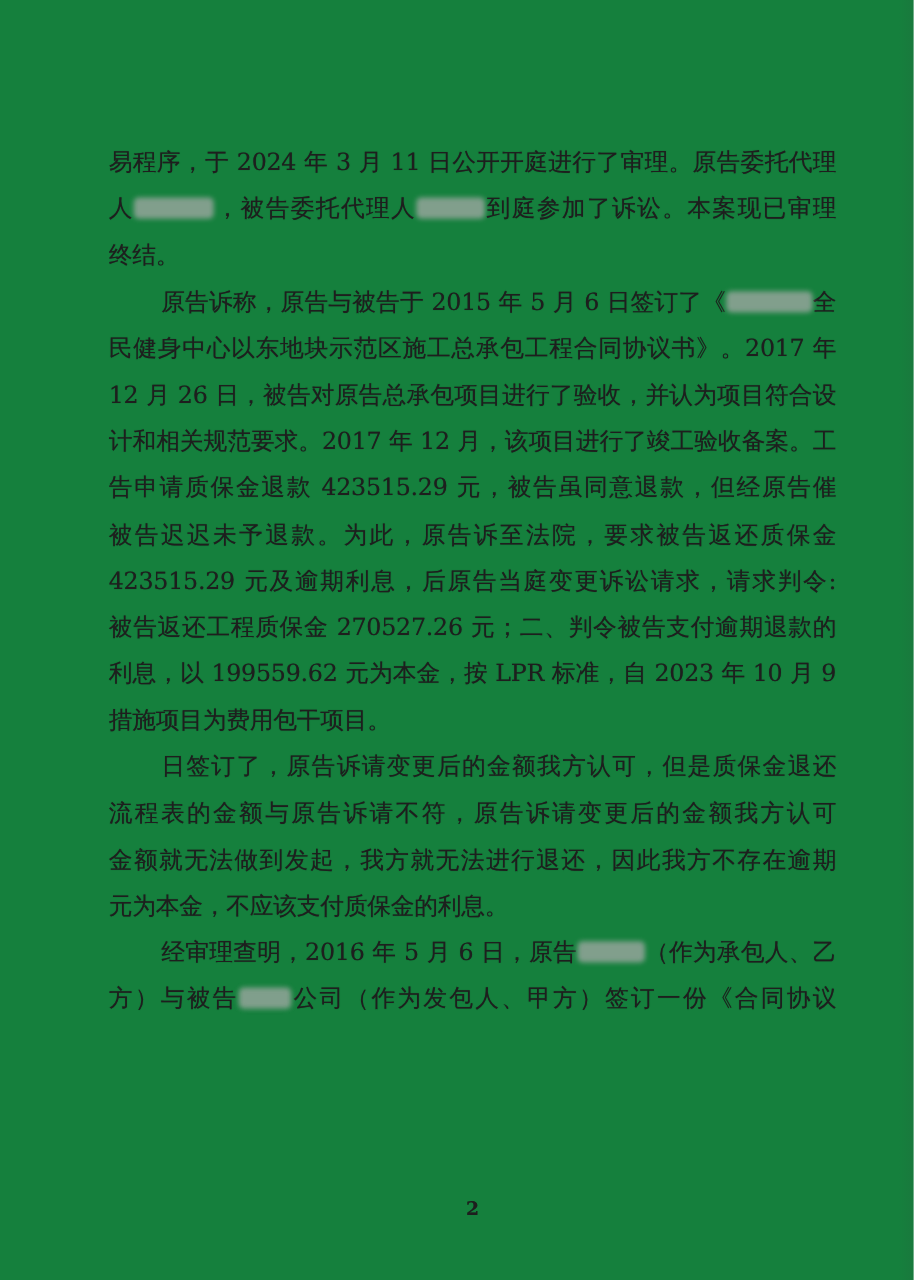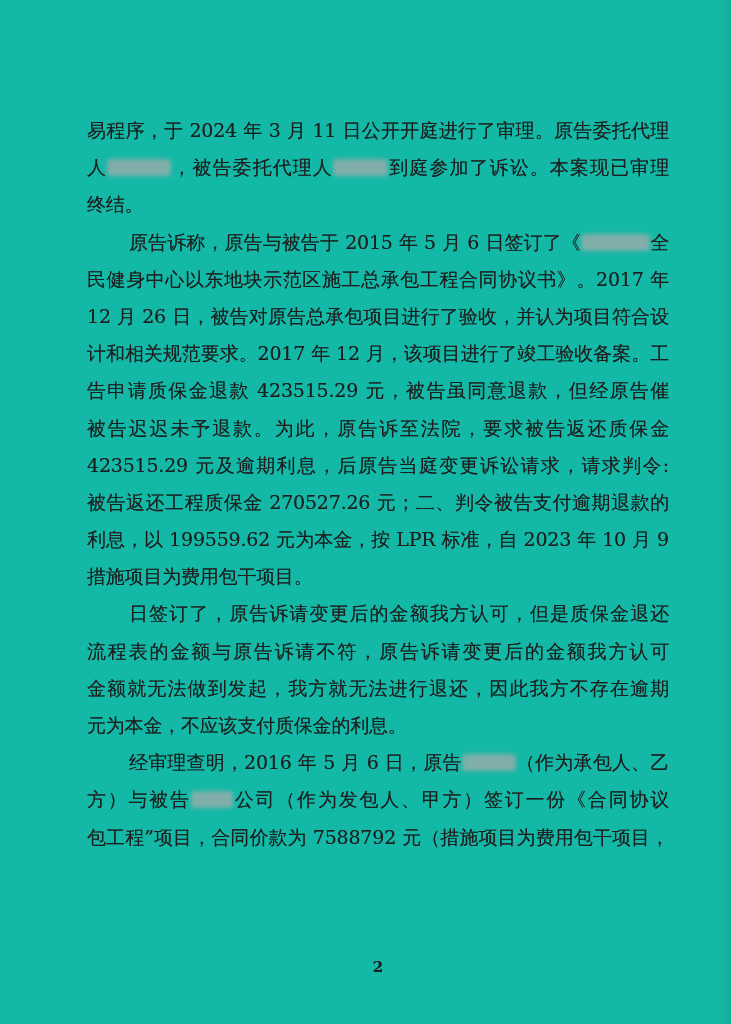--- a/index.html
+++ b/index.html
@@ -4,21 +4,21 @@
 <style>
   html, body {
     margin: 0;
     padding: 0;
     background: #ffffff;
   }
   .page {
     position: relative;
     width: 731px;
     height: 1024px;
-    background: #14b8a6;
+    background: #15803d;
     overflow: hidden;
     font-family: "DejaVu Serif", "Liberation Serif", serif;
     color: #1e1e1e;
   }
   .doc-body {
     position: absolute;
     left: 87px;
     top: 112px;
     width: 582px;
   }
@@ -89,17 +89,16 @@
       <div class="line fill"><span class="seg">423515.29 元及逾期利息，后原告当庭变更诉讼请求，请求判令: 一、</span></div>
       <div class="line fill"><span class="seg">被告返还工程质保金 270527.26 元；二、判令被告支付逾期退款的</span></div>
       <div class="line fill"><span class="seg">利息，以 199559.62 元为本金，按 LPR 标准，自 2023 年 10 月 9 日</span></div>
       <div class="line"><span class="seg">措施项目为费用包干项目。</span></div>
       <div class="line fill indent"><span class="seg">日签订了，原告诉请变更后的金额我方认可，但是质保金退还</span></div>
       <div class="line fill"><span class="seg">流程表的金额与原告诉请不符，原告诉请变更后的金额我方认可</span></div>
       <div class="line fill"><span class="seg">金额就无法做到发起，我方就无法进行退还，因此我方不存在逾期</span></div>
       <div class="line"><span class="seg">元为本金，不应该支付质保金的利息。</span></div>
       <div class="line fill indent"><span class="seg">经审理查明，2016 年 5 月 6 日，原告</span><span class="redact" style="width: 54px;"></span><span class="seg">（作为承包人、乙</span></div>
       <div class="line fill"><span class="seg">方）与被告</span><span class="redact" style="width: 42px;"></span><span class="seg">公司（作为发包人、甲方）签订一份《合同协议书》，</span></div>
-      <div class="line fill"><span class="seg">包工程”项目，合同价款为 7588792 元（措施项目为费用包干项目，</span></div>
     </div>
   <div class="page-number">2</div>
   <div class="edge-shade"></div>
 </div>
 
 </body></html>

